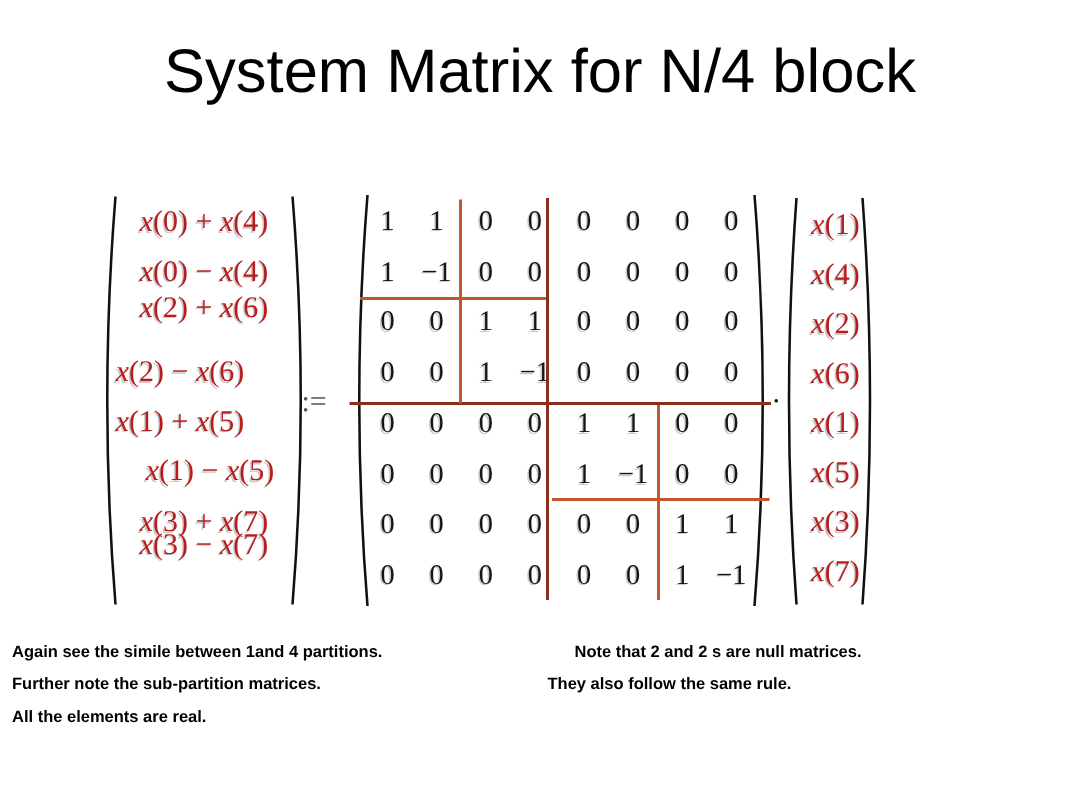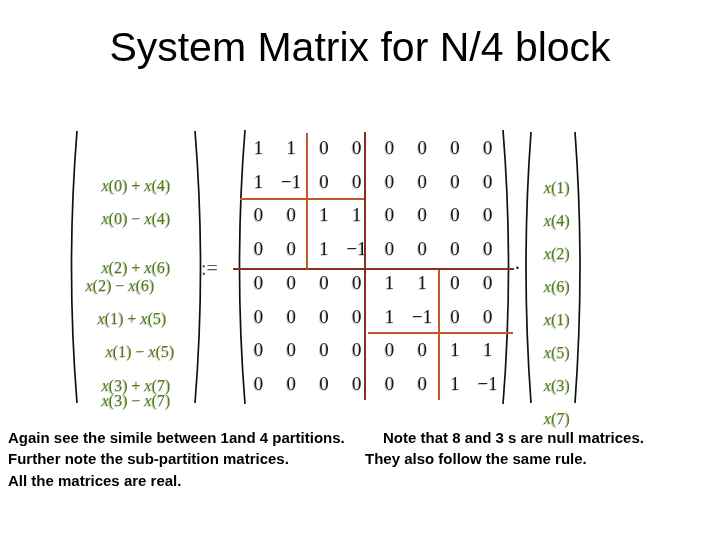--- a/index.html
+++ b/index.html
@@ -7,22 +7,22 @@
     position:relative; width:720px; height:540px; background:#ffffff;
     font-family:"Liberation Sans", sans-serif; overflow:hidden;
   }
   .title{
     position:absolute; top:24px; left:0; width:720px; text-align:center;
     font-size:41px; color:#000; white-space:nowrap;
   }
   
   .mrow{
     position:absolute; height:22px; line-height:22px; text-align:center;
-    font-family:"Liberation Serif", serif; font-size:16px; color:#4d7c0f;
-    text-shadow:-1px 1px 0 #c9c9c9; white-space:nowrap;margin-top:38px;
+    font-family:"Liberation Serif", serif; font-size:20px; color:#b91c1c;
+    text-shadow:-1px 1px 0 #c9c9c9; white-space:nowrap;
   }
   .mx{font-style:italic;}
   .assign{
     position:absolute; left:201px; top:256px; height:24px; line-height:24px;
     font-family:"Liberation Serif", serif; font-size:20px; color:#555;
   }
   .mgrid{
     position:absolute; left:242px; top:131px; width:262px; height:270px;
     display:grid; grid-template-columns:repeat(8,1fr); grid-template-rows:repeat(8,1fr);
   }
@@ -31,21 +31,21 @@
     font-family:"Liberation Serif", serif; font-size:19px; color:#151515;
     text-shadow:-1px 1px 0 #c9c9c9;
   }
   .paren{position:absolute;}
   .pline{position:absolute;}
   .mperiod{
     position:absolute; left:515px; top:251px; font-family:"Liberation Serif", serif;
     font-size:20px; color:#111;
   }
   .note{
-    position:absolute; font-size:15px; font-weight:bold; color:#000;
+    position:absolute; font-size:11px; font-weight:bold; color:#000;
     white-space:nowrap; letter-spacing:0;
   }
 </style>
 </head>
 <body>
 
 <div id="slide">
 
   <div class="title">System Matrix for N/4 block</div>
 
@@ -53,23 +53,23 @@
 
     <svg class="paren" style="left:64px;top:128px" width="16" height="278">
       <path d="M13,3 Q2,139 13,275" stroke="#111" stroke-width="1.7" fill="none"></path>
     </svg>
     <svg class="paren" style="left:192px;top:128px" width="16" height="278">
       <path d="M3,3 Q14,139 3,275" stroke="#111" stroke-width="1.7" fill="none"></path>
     </svg>
 
     <div class="mrow" style="left:80px;top:137px;width:112px"><i class="mx">x</i>(0) + <i class="mx">x</i>(4)</div>
     <div class="mrow" style="left:80px;top:170px;width:112px"><i class="mx">x</i>(0) − <i class="mx">x</i>(4)</div>
-    <div class="mrow" style="left:80px;top:219px;width:112px"><i class="mx">x</i>(2) + <i class="mx">x</i>(6)</div>
+    <div class="mrow" style="left:80px;top:194px;width:112px"><i class="mx">x</i>(2) + <i class="mx">x</i>(6)</div>
     <div class="mrow" style="left:64px;top:237px;width:112px"><i class="mx">x</i>(2) − <i class="mx">x</i>(6)</div>
-    <div class="mrow" style="left:76px;top:270px;width:112px"><i class="mx">x</i>(1) + <i class="mx">x</i>(5)</div>
+    <div class="mrow" style="left:64px;top:270px;width:112px"><i class="mx">x</i>(1) + <i class="mx">x</i>(5)</div>
     <div class="mrow" style="left:84px;top:303px;width:112px"><i class="mx">x</i>(1) − <i class="mx">x</i>(5)</div>
     <div class="mrow" style="left:80px;top:337px;width:112px"><i class="mx">x</i>(3) + <i class="mx">x</i>(7)</div>
     <div class="mrow" style="left:80px;top:352px;width:112px"><i class="mx">x</i>(3) − <i class="mx">x</i>(7)</div>
 
     <div class="assign">:=</div>
 
     <svg class="paren" style="left:232px;top:127px" width="16" height="280">
       <path d="M13,3 Q2,140 13,277" stroke="#111" stroke-width="1.7" fill="none"></path>
     </svg>
     <svg class="paren" style="left:500px;top:127px" width="16" height="280">
@@ -163,18 +163,18 @@
     <div class="mrow" style="left:535px;top:172px;width:44px"><i class="mx">x</i>(4)</div>
     <div class="mrow" style="left:535px;top:205px;width:44px"><i class="mx">x</i>(2)</div>
     <div class="mrow" style="left:535px;top:238px;width:44px"><i class="mx">x</i>(6)</div>
     <div class="mrow" style="left:535px;top:271px;width:44px"><i class="mx">x</i>(1)</div>
     <div class="mrow" style="left:535px;top:304px;width:44px"><i class="mx">x</i>(5)</div>
     <div class="mrow" style="left:535px;top:337px;width:44px"><i class="mx">x</i>(3)</div>
     <div class="mrow" style="left:535px;top:370px;width:44px"><i class="mx">x</i>(7)</div>
   </div>
 
   <div class="note" style="left:8px;top:429px">Again see the simile between 1and 4 partitions.</div>
-  <div class="note" style="left:383px;top:429px">Note that 8 and 3 s are null matrices.</div>
+  <div class="note" style="left:383px;top:429px">Note that 2 and 2 s are null matrices.</div>
   <div class="note" style="left:365px;top:450px">They also follow the same rule.</div>
   <div class="note" style="left:8px;top:450px">Further note the sub-partition matrices.</div>
-  <div class="note" style="left:8px;top:472px">All the matrices are real.</div>
+  <div class="note" style="left:8px;top:472px">All the elements are real.</div>
 
 </div>
 
 </body></html>

